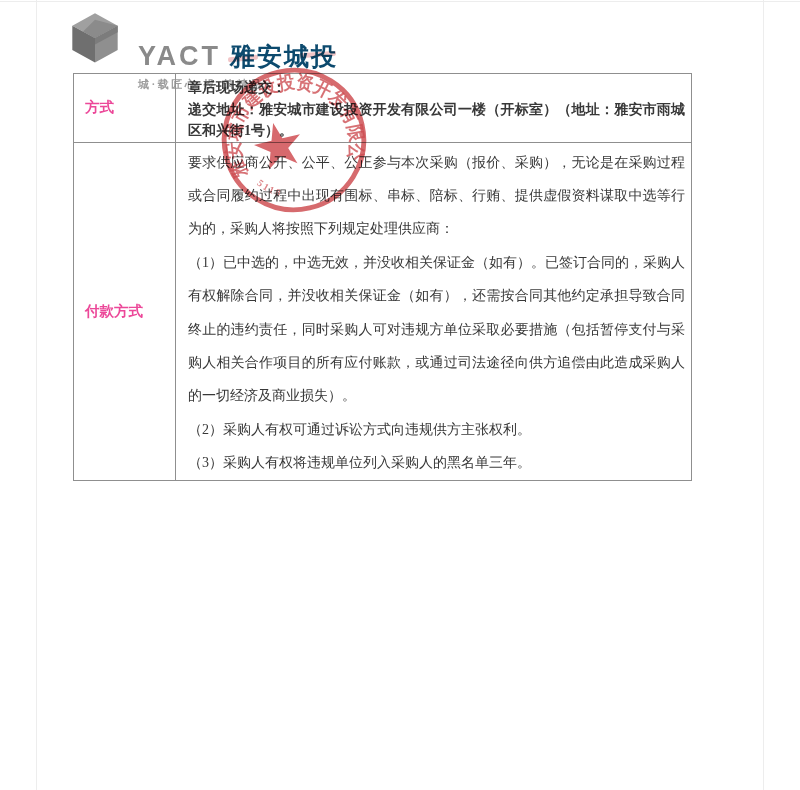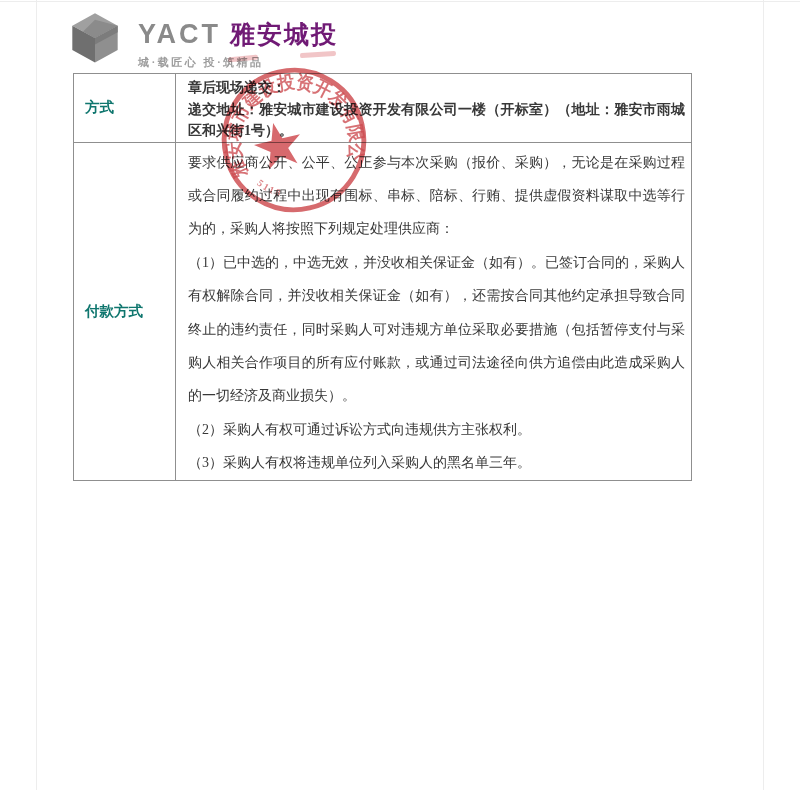--- a/index.html
+++ b/index.html
@@ -10,31 +10,31 @@
   
   .scan-edge{position:absolute;background:#ededed;}
   .edge-top{left:0;top:1px;width:800px;height:1px;}
   .edge-left{left:36px;top:0;width:1px;height:790px;}
   .edge-right{left:763px;top:0;width:1px;height:790px;}
 
   
   .logo{position:absolute;left:66px;top:10px;display:flex;align-items:flex-start;}
   .cube{width:58px;height:54px;}
   .brand-block{margin-left:14px;padding-top:8px;}
-  .brand-line{display:flex;align-items:baseline;white-space:nowrap;}
+  .brand-line{display:flex;align-items:baseline;white-space:nowrap;margin-top:22px;}
   .brand-en{font-family:"Liberation Sans","DejaVu Sans",sans-serif;font-weight:bold;
     font-size:27px;letter-spacing:3px;color:#8a8a8a;}
-  .brand-cn{font-weight:bold;font-size:25px;color:#701a75;margin-left:9px;letter-spacing:2px;}
+  .brand-cn{font-weight:bold;font-size:25px;color:#0c4a6e;margin-left:9px;letter-spacing:2px;}
   .tagline{margin-top:4px;font-size:11px;font-weight:bold;color:#9d9d9d;letter-spacing:2.5px;}
 
   
   table.doc{position:absolute;left:73px;top:73px;width:619px;border-collapse:collapse;
     table-layout:fixed;}
   table.doc td{border:1px solid #8f8f8f;vertical-align:middle;overflow:hidden;}
-  td.lbl{width:86px;padding:0 4px 0 11px;font-weight:bold;font-size:14.5px;color:#0f766e;}
+  td.lbl{width:86px;padding:0 4px 0 11px;font-weight:bold;font-size:14.5px;color:#ec4899;}
   td.cnt{padding:0 6px 0 12px;font-size:14px;}
   td.cnt p{margin:0;}
   tr.r1{height:58px;} tr.r2{height:37px;} tr.r3{height:199px;} tr.r4{height:333px;}
   tr.r1 td.cnt{padding-top:3px;line-height:21.5px;font-weight:bold;text-align:justify;}
   tr.r2 td.cnt{font-weight:bold;}
   tr.r3 td.lbl{vertical-align:top;padding-top:9px;}
   tr.r3 td.cnt,tr.r4 td.cnt{line-height:33.4px;text-align:justify;text-justify:inter-ideograph;}
   tr.r3 td.cnt{vertical-align:top;}
   tr.r4 td.cnt{vertical-align:top;padding-top:3px;}
 

